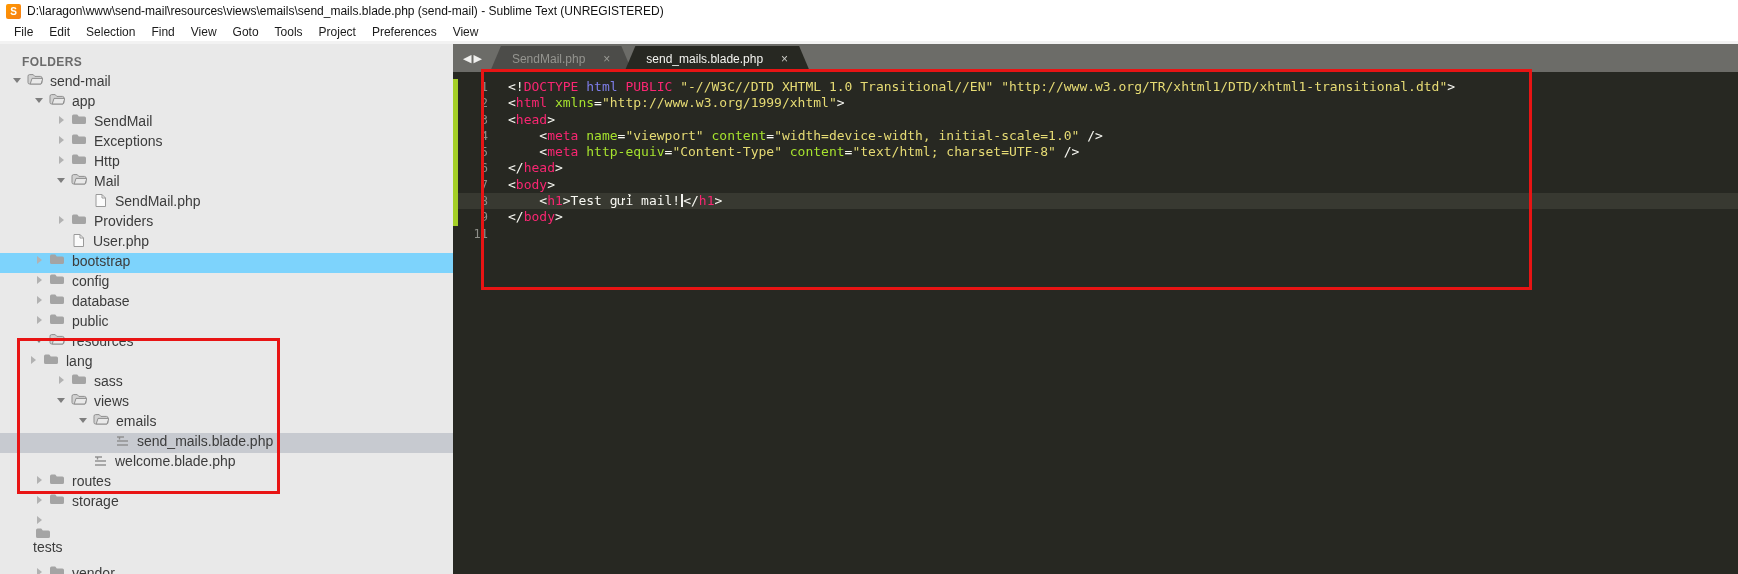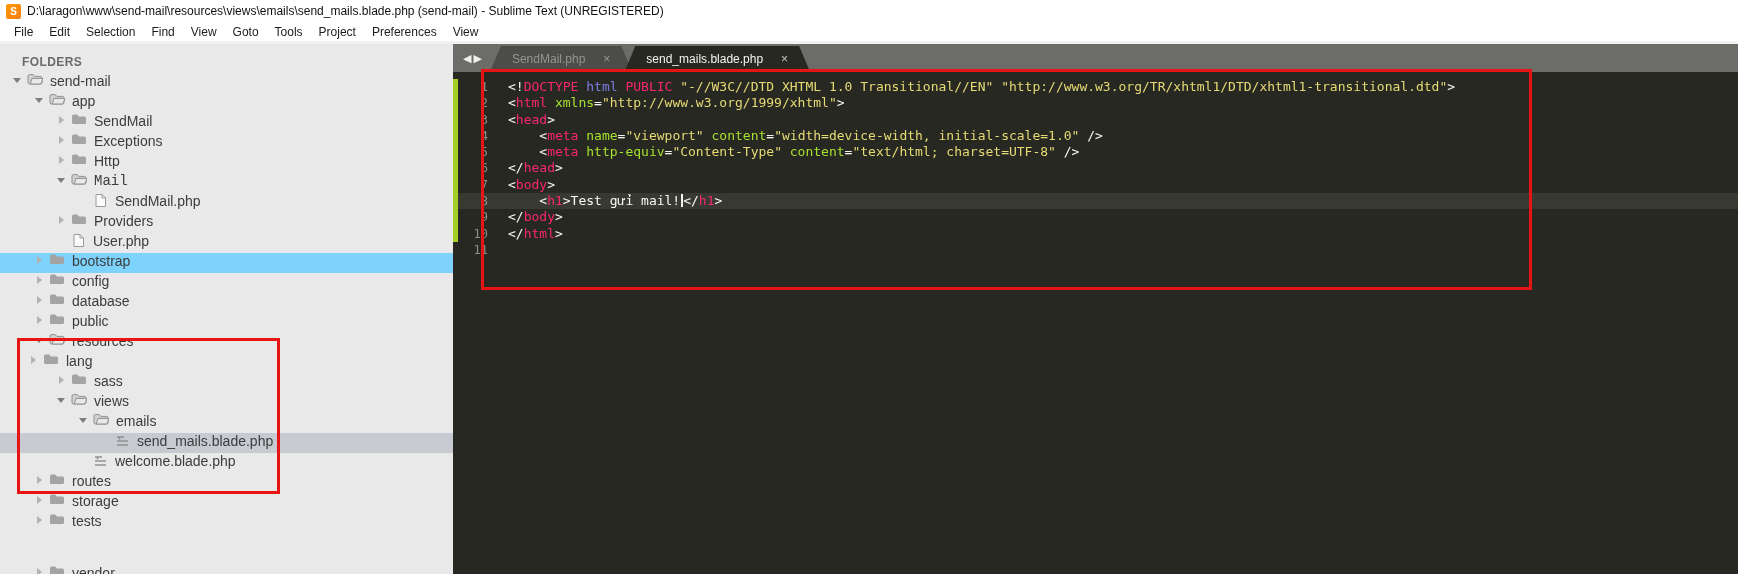--- a/index.html
+++ b/index.html
@@ -161,21 +161,21 @@
             <span class="tw">
               <span class="tri-r"></span>
             </span>
             <span class="ico">
               <svg width="16" height="12">
                 <path d="M1 3.2 Q1 1.6 2.6 1.6 L6.2 1.6 L7.8 3.4 L13.4 3.4 Q15 3.4 15 5 L15 9.4 Q15 11 13.4 11 L2.6 11 Q1 11 1 9.4 Z" fill="#a4a4a4"></path>
               </svg>
             </span>
             <span class="lbl">Http</span>
           </div>
-          <div class="tree-row" style="padding-left: 54px; font-family: Liberation Mono, monospace;">
+          <div class="tree-row" style="padding-left: 54px;">
             <span class="tw">
               <span class="tri-d"></span>
             </span>
             <span class="ico">
               <svg width="16" height="12">
                 <path d="M1 3.2 Q1 1.6 2.6 1.6 L6.2 1.6 L7.8 3.4 L13.4 3.4 Q15 3.4 15 5 L15 9.4 Q15 11 13.4 11 L2.6 11 Q1 11 1 9.4 Z" fill="#d2d2d2" stroke="#8f8f8f"></path>
                 <path d="M3.2 11 L5 5.4 L15.8 5.4 L14 11 Z" fill="#e9e9e9" stroke="#8f8f8f"></path>
               </svg>
             </span>
             <span class="lbl">Mail</span>
@@ -352,21 +352,21 @@
             <span class="tw">
               <span class="tri-r"></span>
             </span>
             <span class="ico">
               <svg width="16" height="12">
                 <path d="M1 3.2 Q1 1.6 2.6 1.6 L6.2 1.6 L7.8 3.4 L13.4 3.4 Q15 3.4 15 5 L15 9.4 Q15 11 13.4 11 L2.6 11 Q1 11 1 9.4 Z" fill="#a4a4a4"></path>
               </svg>
             </span>
             <span class="lbl">storage</span>
           </div>
-          <div class="tree-row" style="padding-left: 32px;">
+          <div class="tree-row" style="padding-left: 32px; flex-direction: column;">
             <span class="tw">
               <span class="tri-r"></span>
             </span>
             <span class="ico">
               <svg width="16" height="12">
                 <path d="M1 3.2 Q1 1.6 2.6 1.6 L6.2 1.6 L7.8 3.4 L13.4 3.4 Q15 3.4 15 5 L15 9.4 Q15 11 13.4 11 L2.6 11 Q1 11 1 9.4 Z" fill="#a4a4a4"></path>
               </svg>
             </span>
             <span class="lbl">tests</span>
           </div>
@@ -404,21 +404,20 @@
       <div class="code-area">
           <div class="code-line diff"><span class="diffbar"></span><span class="lnum">1</span><span class="ltext"><span class="tok-plain">&lt;!</span><span class="tok-tag">DOCTYPE</span><span class="tok-plain"> </span><span class="tok-doctype">html</span><span class="tok-plain"> </span><span class="tok-tag">PUBLIC</span><span class="tok-plain"> </span><span class="tok-str">"-//W3C//DTD XHTML 1.0 Transitional//EN"</span><span class="tok-plain"> </span><span class="tok-str">"http://www.w3.org/TR/xhtml1/DTD/xhtml1-transitional.dtd"</span><span class="tok-plain">&gt;</span></span></div>
           <div class="code-line diff"><span class="diffbar"></span><span class="lnum">2</span><span class="ltext"><span class="tok-plain">&lt;</span><span class="tok-tag">html</span><span class="tok-plain"> </span><span class="tok-attr">xmlns</span><span class="tok-plain">=</span><span class="tok-str">"http://www.w3.org/1999/xhtml"</span><span class="tok-plain">&gt;</span></span></div>
           <div class="code-line diff"><span class="diffbar"></span><span class="lnum">3</span><span class="ltext"><span class="tok-plain">&lt;</span><span class="tok-tag">head</span><span class="tok-plain">&gt;</span></span></div>
           <div class="code-line diff"><span class="diffbar"></span><span class="lnum">4</span><span class="ltext"><span class="tok-plain">    &lt;</span><span class="tok-tag">meta</span><span class="tok-plain"> </span><span class="tok-attr">name</span><span class="tok-plain">=</span><span class="tok-str">"viewport"</span><span class="tok-plain"> </span><span class="tok-attr">content</span><span class="tok-plain">=</span><span class="tok-str">"width=device-width, initial-scale=1.0"</span><span class="tok-plain"> /&gt;</span></span></div>
           <div class="code-line diff"><span class="diffbar"></span><span class="lnum">5</span><span class="ltext"><span class="tok-plain">    &lt;</span><span class="tok-tag">meta</span><span class="tok-plain"> </span><span class="tok-attr">http-equiv</span><span class="tok-plain">=</span><span class="tok-str">"Content-Type"</span><span class="tok-plain"> </span><span class="tok-attr">content</span><span class="tok-plain">=</span><span class="tok-str">"text/html; charset=UTF-8"</span><span class="tok-plain"> /&gt;</span></span></div>
           <div class="code-line diff"><span class="diffbar"></span><span class="lnum">6</span><span class="ltext"><span class="tok-plain">&lt;/</span><span class="tok-tag">head</span><span class="tok-plain">&gt;</span></span></div>
           <div class="code-line diff"><span class="diffbar"></span><span class="lnum">7</span><span class="ltext"><span class="tok-plain">&lt;</span><span class="tok-tag">body</span><span class="tok-plain">&gt;</span></span></div>
           <div class="code-line diff cur"><span class="diffbar"></span><span class="lnum">8</span><span class="ltext"><span class="tok-plain">    &lt;</span><span class="tok-tag">h1</span><span class="tok-plain">&gt;Test gửi mail!</span><span class="caret"></span><span class="tok-plain">&lt;/</span><span class="tok-tag">h1</span><span class="tok-plain">&gt;</span></span></div>
           <div class="code-line diff"><span class="diffbar"></span><span class="lnum">9</span><span class="ltext"><span class="tok-plain">&lt;/</span><span class="tok-tag">body</span><span class="tok-plain">&gt;</span></span></div>
-          <div class="code-line diff"><span class="diffbar"></span><span class="lnum">10</span><span class="ltext"><span class="tok-plain">&lt;/</span><span class="tok-tag">html</span><span class="tok-plain">&gt;</span></span></div>
           <div class="code-line"><span class="diffbar"></span><span class="lnum">11</span><span class="ltext"></span></div>
         </div>
     </div>
 
   </div>
 
   <div>
       <div class="ann" style="border-color: rgb(232, 20, 20); left: 481px; top: 69px; width: 1051px; height: 221px;"></div>
       <div class="ann" style="border-color: rgb(232, 20, 20); left: 17px; top: 338px; width: 263px; height: 156px;"></div>
     </div>

